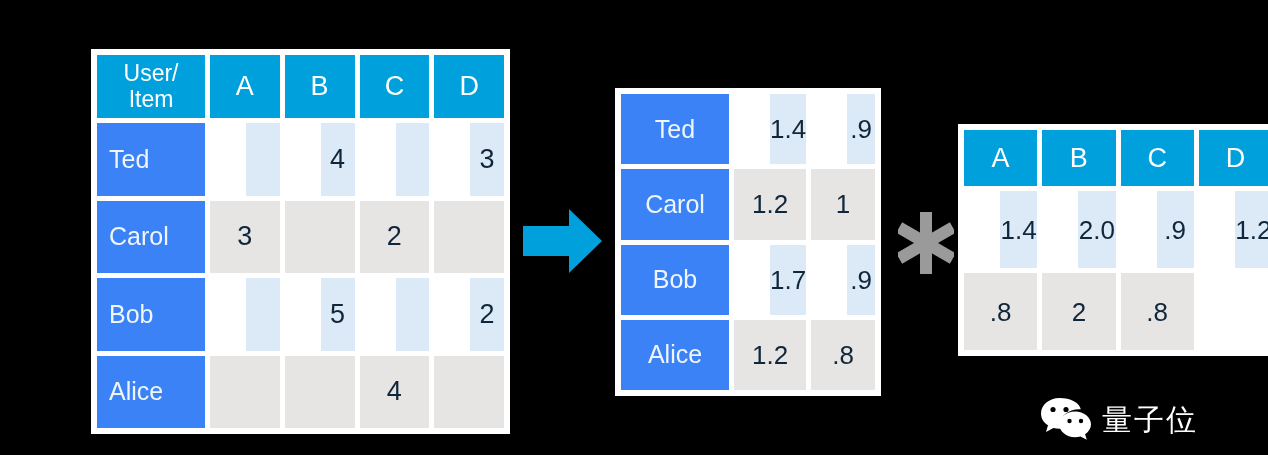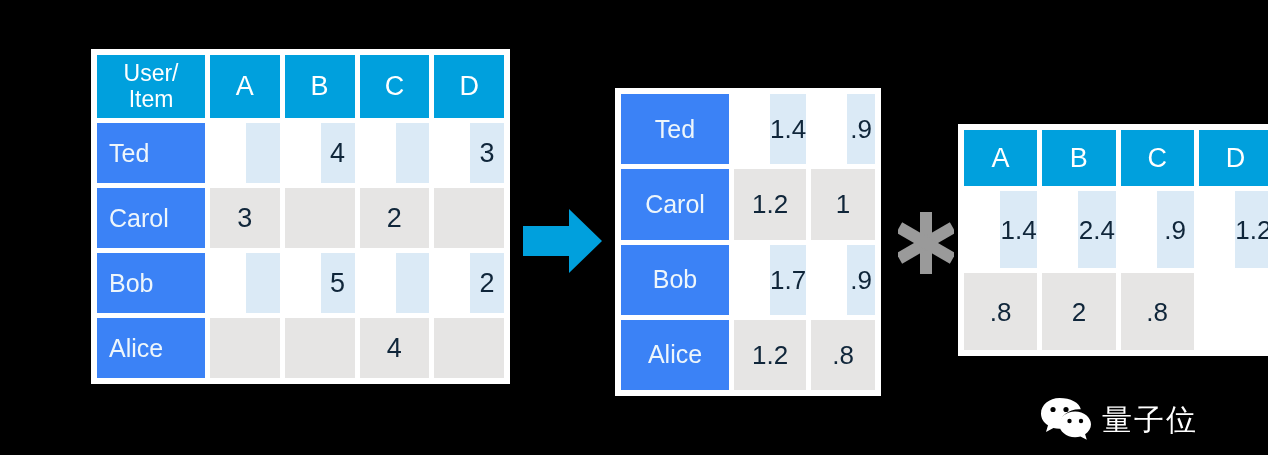--- a/index.html
+++ b/index.html
@@ -46,21 +46,21 @@
     text-align: left;
   }
   .band-blue { background: #dbeaf6; color: #10263a; margin-left: 36px; }
   .band-gray { background: #e6e5e4; color: #10263a; }
 
   
   #table-one {
     left: 91px;
     top: 49px;
     width: 419px;
-    height: 335px;
+    height: 385px;
     padding: 6px 6px 6px 6px;
   }
   #table-one .grid {
     grid-template-columns: 108px 1fr 1fr 1fr 1fr;
     grid-template-rows: 63px 1fr 1fr 1fr 1fr;
     width: 100%;
     height: 100%;
   }
   #table-one .hdr { font-size: 27px; }
   #table-one .hdr.corner { font-size: 23px; line-height: 1.12; justify-content: center; }
@@ -216,21 +216,21 @@
 
 <div class="card" id="table-three">
   <div class="grid">
 
     <div class="cell hdr">A</div>
     <div class="cell hdr">B</div>
     <div class="cell hdr">C</div>
     <div class="cell hdr">D</div>
 
     <div class="cell val band-blue">1.4</div>
-    <div class="cell val band-blue">2.4</div>
+    <div class="cell val band-blue">2.0</div>
     <div class="cell val band-blue">.9</div>
     <div class="cell val band-blue">1.2</div>
 
     <div class="cell val band-gray">.8</div>
     <div class="cell val band-gray">2</div>
     <div class="cell val band-gray">.8</div>
 
   </div>
 </div>
 

